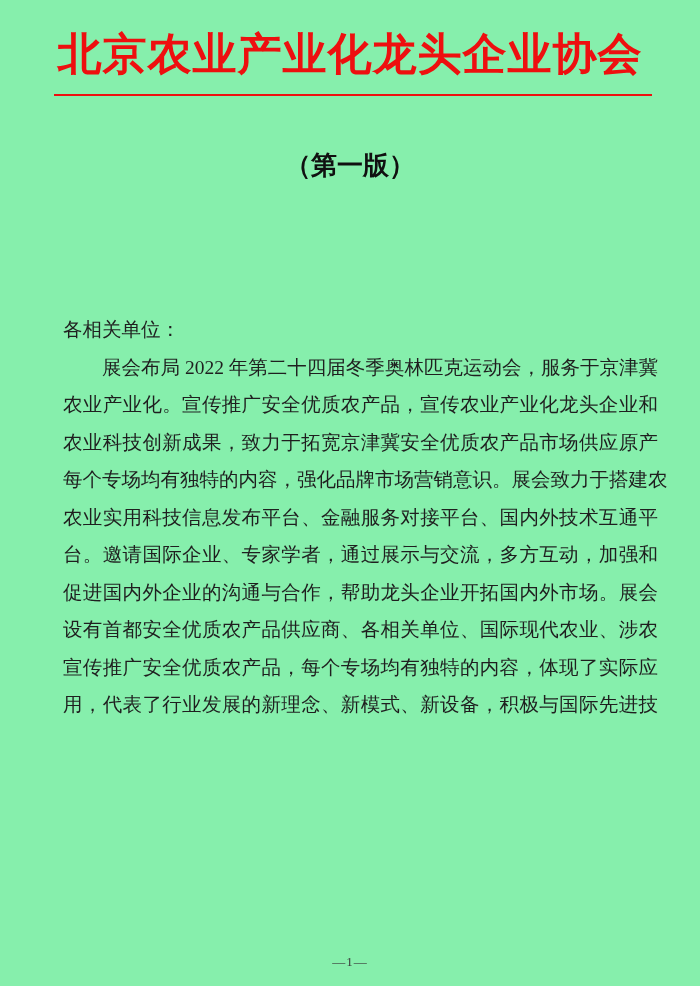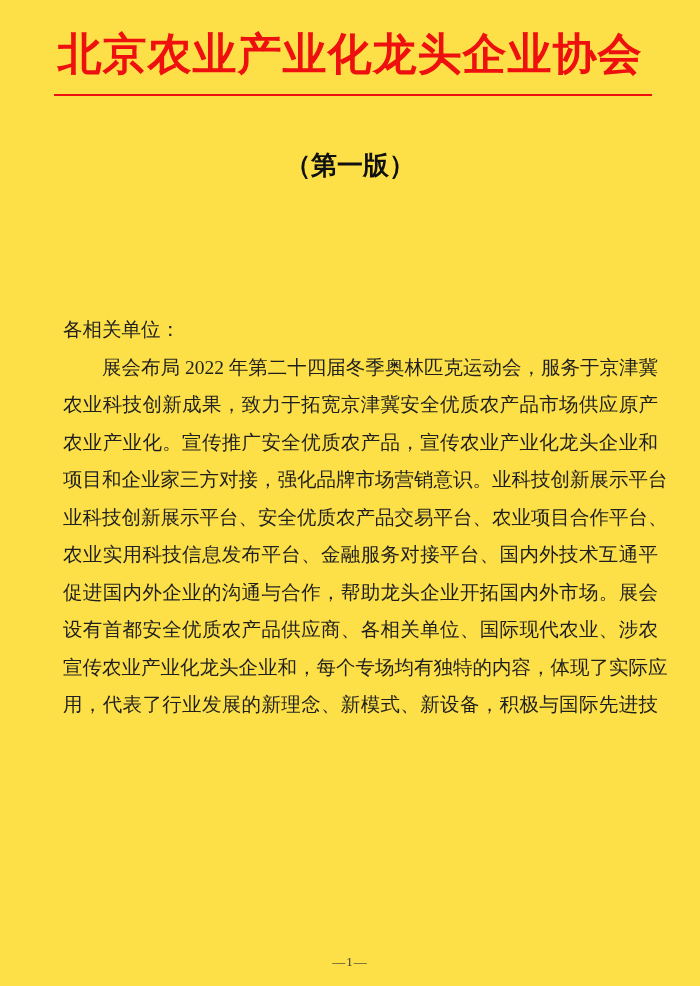--- a/index.html
+++ b/index.html
@@ -4,21 +4,21 @@
 <style>
   html, body {
     margin: 0;
     padding: 0;
     background: #ffffff;
   }
   .page {
     position: relative;
     width: 700px;
     height: 986px;
-    background: #fde047;
+    background: #86efac;
     overflow: hidden;
     font-family: "Liberation Serif", "DejaVu Serif", serif;
   }
   
   .letterhead {
     position: absolute;
     top: 24px;
     left: 0;
     width: 100%;
     text-align: center;
@@ -92,28 +92,28 @@
 
   <div class="doc-title">
     <div>（第一版）</div>
   </div>
 
   <div class="doc-body">
     <div class="salutation">各相关单位：</div>
     <div id="paragraphs">
         <div class="para">
           <div class="line first">展会布局 2022 年第二十四届冬季奥林匹克运动会，服务于京津冀</div>
+          <div class="line">农业产业化。宣传推广安全优质农产品，宣传农业产业化龙头企业和</div>
           <div class="line">农业科技创新成果，致力于拓宽京津冀安全优质农产品市场供应原产</div>
-          <div class="line">农业产业化。宣传推广安全优质农产品，宣传农业产业化龙头企业和</div>
-          <div class="line">项目和企业家三方对接，强化品牌市场营销意识。业科技创新展示平台</div>
-          <div class="line">业科技创新展示平台、安全优质农产品交易平台、农业项目合作平台、</div>
+          <div class="line">每个专场均有独特的内容，强化品牌市场营销意识。展会致力于搭建农</div>
           <div class="line">农业实用科技信息发布平台、金融服务对接平台、国内外技术互通平</div>
+          <div class="line">台。邀请国际企业、专家学者，通过展示与交流，多方互动，加强和</div>
           <div class="line">促进国内外企业的沟通与合作，帮助龙头企业开拓国内外市场。展会</div>
           <div class="line">设有首都安全优质农产品供应商、各相关单位、国际现代农业、涉农</div>
-          <div class="line">宣传农业产业化龙头企业和，每个专场均有独特的内容，体现了实际应</div>
+          <div class="line">宣传推广安全优质农产品，每个专场均有独特的内容，体现了实际应</div>
           <div class="line">用，代表了行业发展的新理念、新模式、新设备，积极与国际先进技</div>
         </div>
       </div>
   </div>
 
   <div class="page-footer">—1—</div>
 
 </div>
 
 </body></html>

